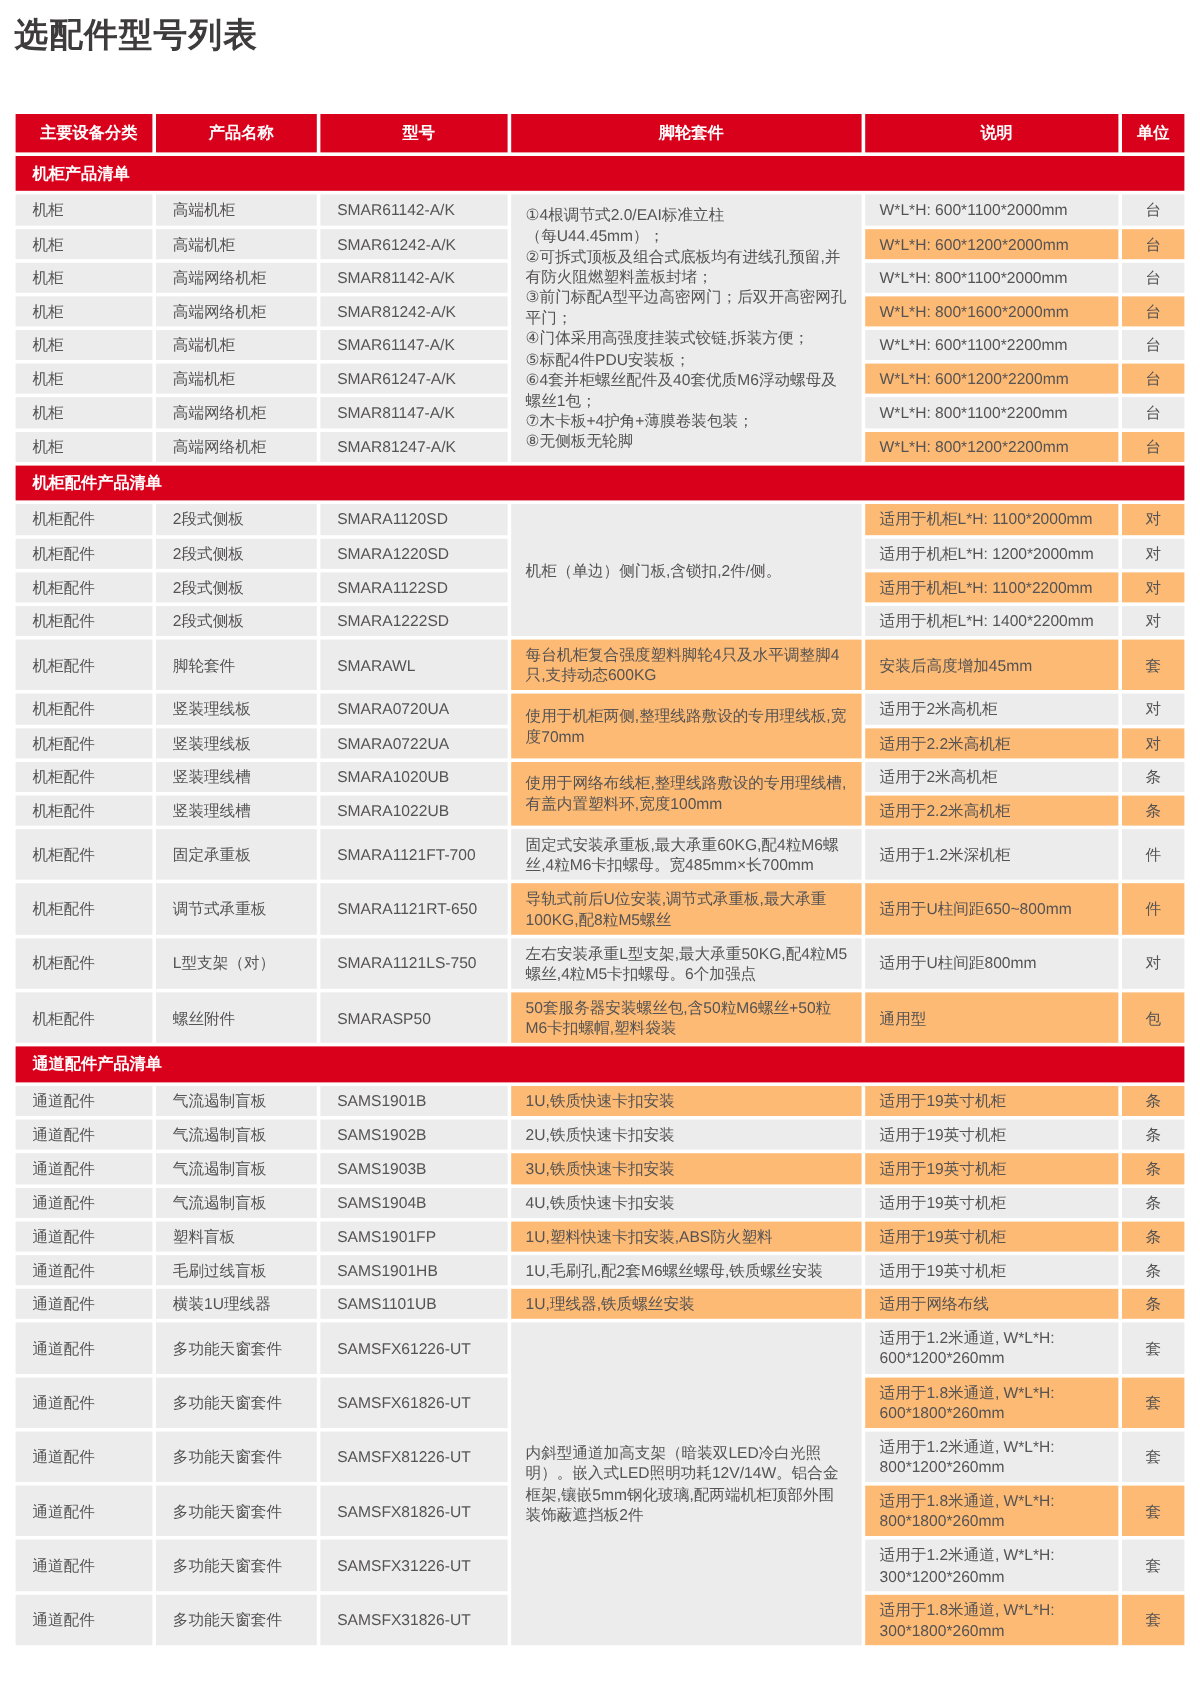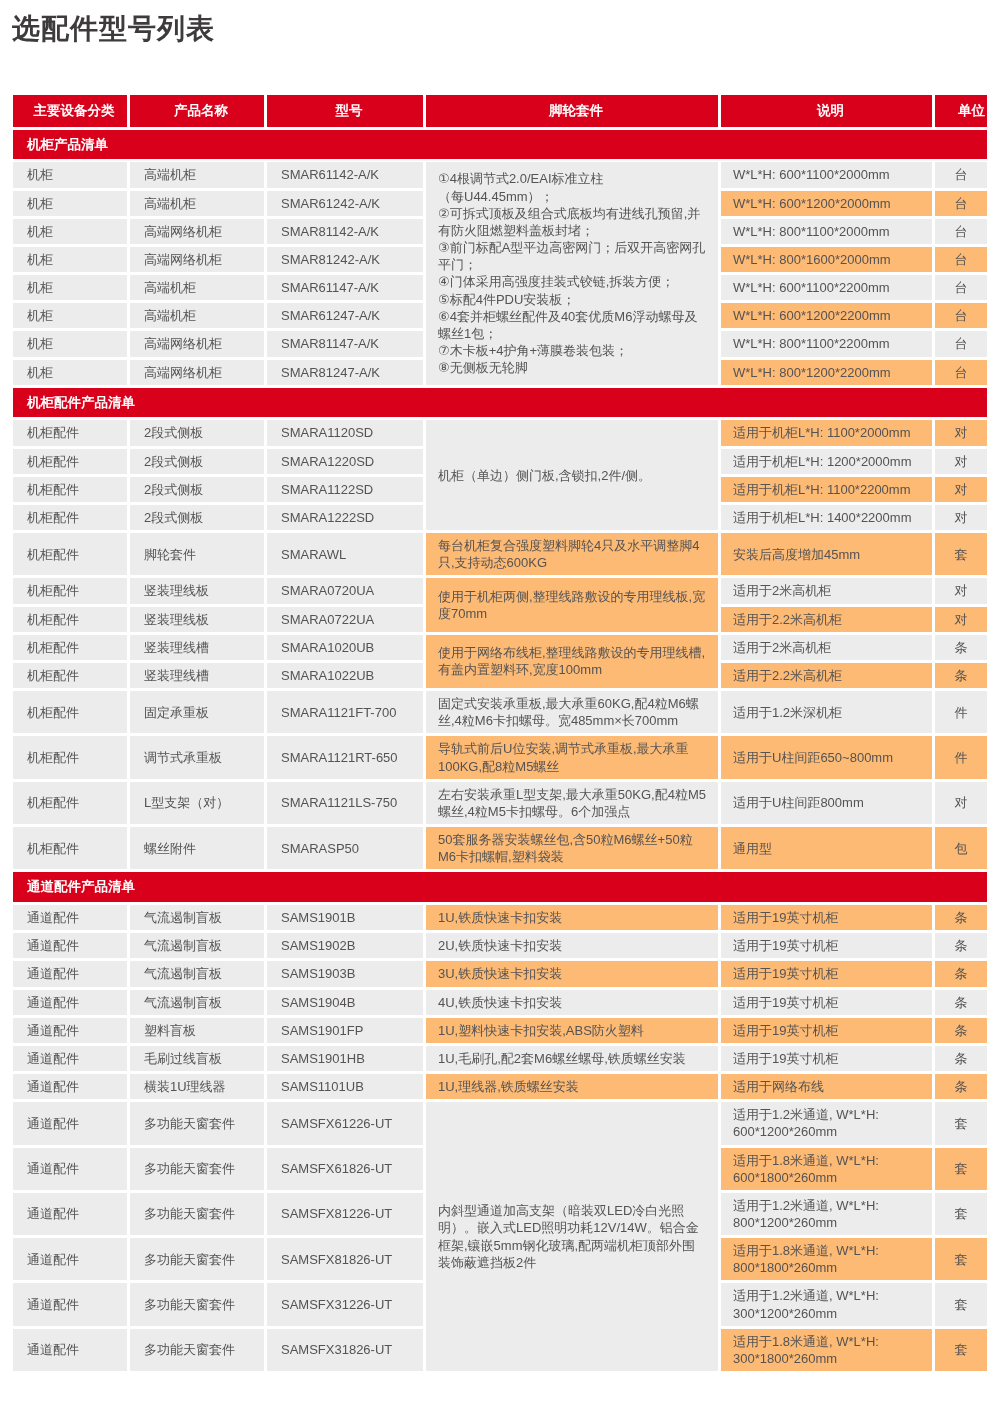--- a/index.html
+++ b/index.html
@@ -6,21 +6,21 @@
     font-family:"Liberation Sans","DejaVu Sans",sans-serif;}
   .page{width:824px;min-height:1402px;box-sizing:border-box;}
   .title{margin:0;padding:12px 0 0 12px;font-size:28px;line-height:1.2;
     font-weight:700;color:#3d3b3b;letter-spacing:1px;}
   table.spec{margin:46px 10px 0 10px;width:980px;table-layout:fixed;
     border-collapse:separate;border-spacing:3px;font-size:13px;}
   col.c1{width:114px}col.c2{width:134px}col.c3{width:156px}
   col.c4{width:292px}col.c5{width:211px}col.c6{width:52px}
   th{background:#d9001b;color:#ffffff;font-weight:700;text-align:center;
     padding:7px 6px 7px 14px;font-size:13.5px;white-space:nowrap;}
-  th.unit-h{text-align:right;padding:7px 2px;}
+  th.unit-h{text-align:center;padding:7px 2px;}
   td{padding:4px 10px 4px 14px;line-height:1.32;vertical-align:middle;
     word-break:break-word;}
   td.section{background:#d9001b;color:#ffffff;font-weight:700;
     padding:6px 14px;font-size:13.5px;margin-left:36px;}
   .g{background:#ececec;}
   .w{background:#fdba74;}
   td.note{padding-left:12px;}
   td.unit{text-align:center;padding:4px 2px;}
   td.desc{padding-left:12px;margin-left:44px;}
   td.desc-top{vertical-align:top;padding-top:8px;}

